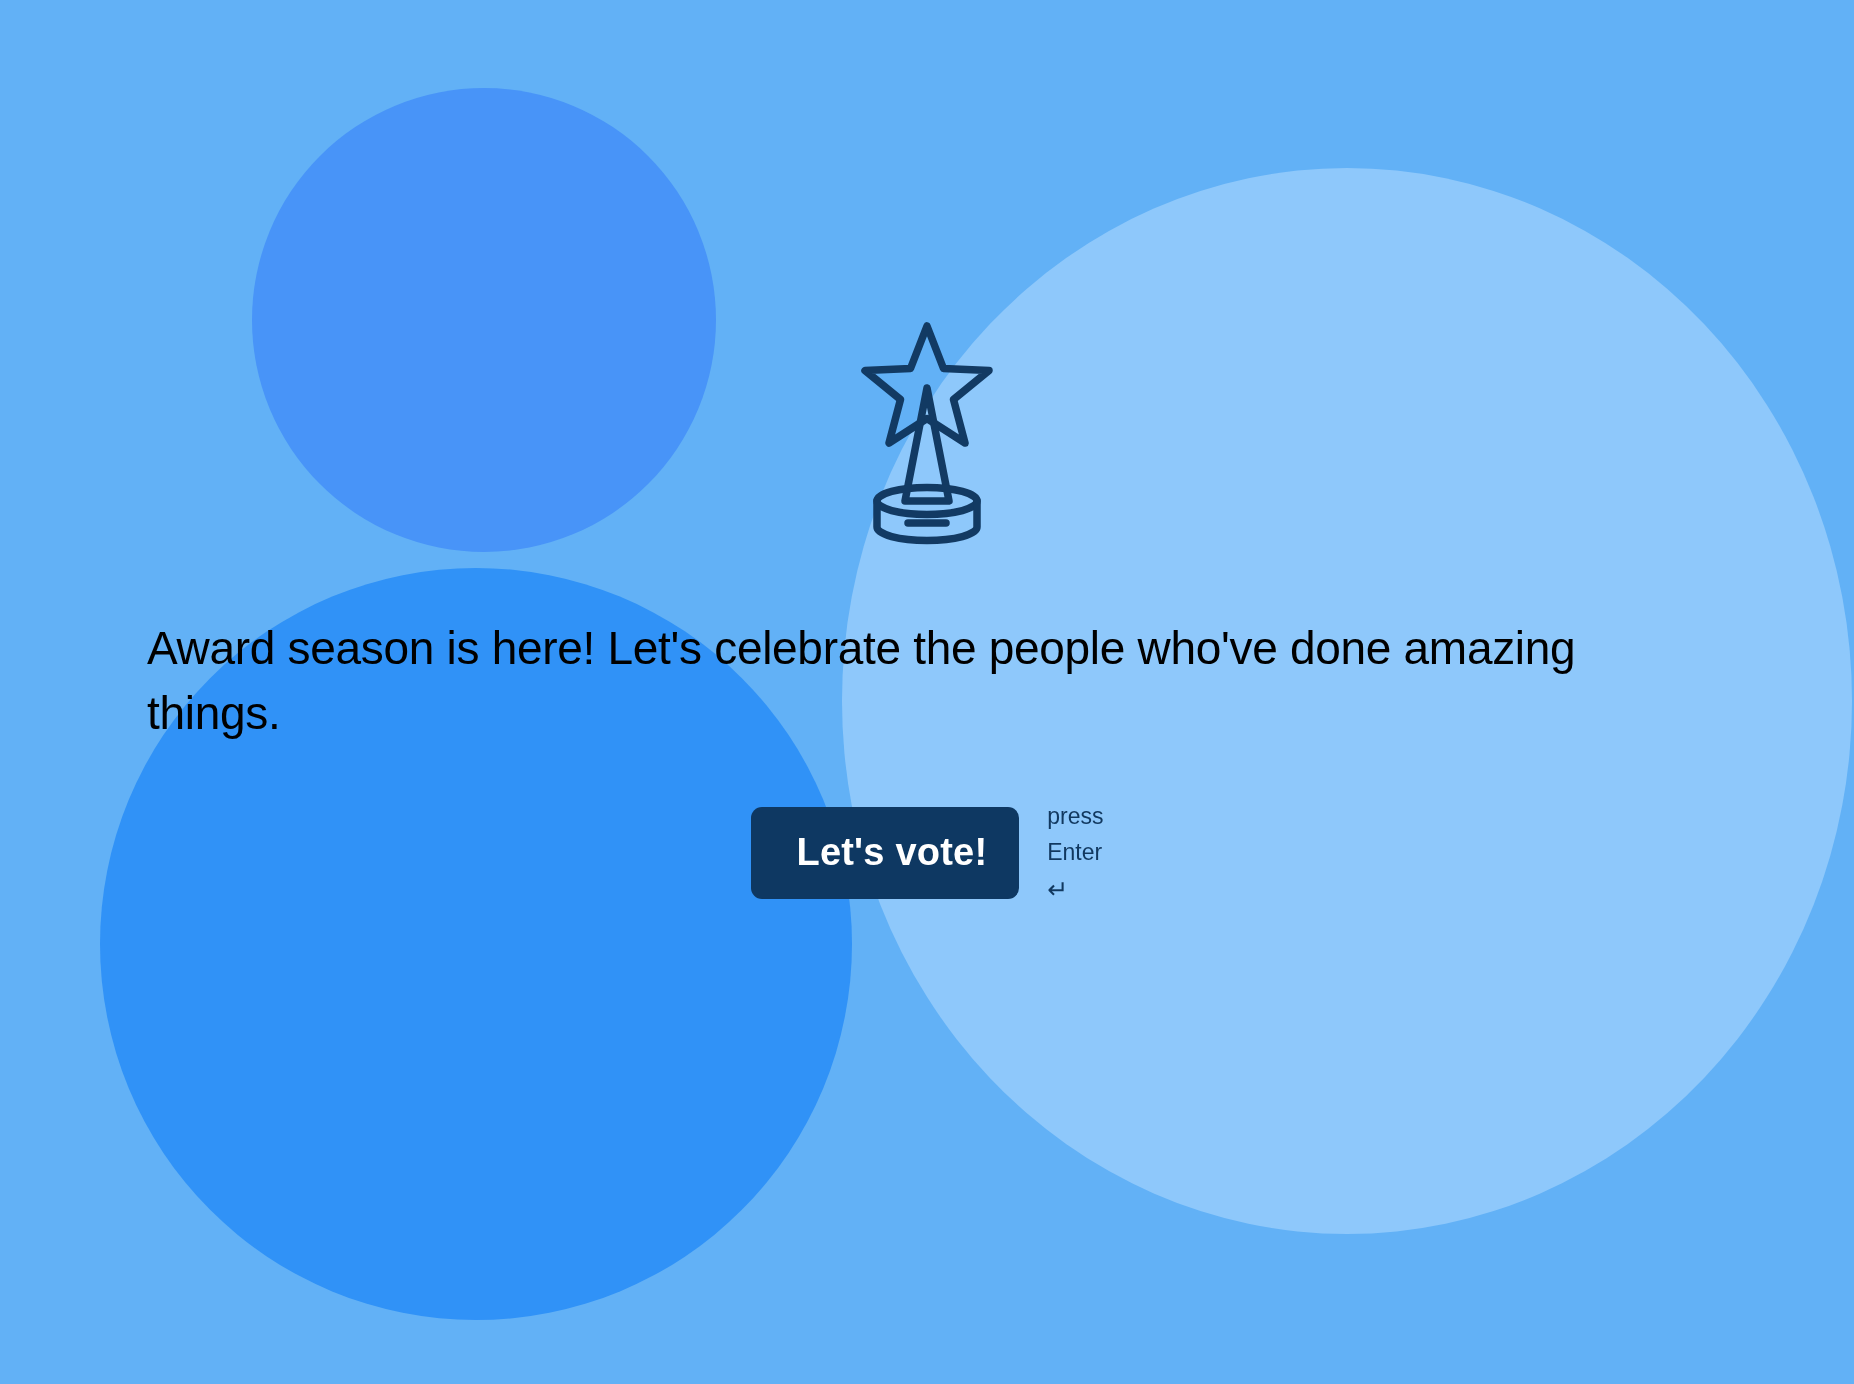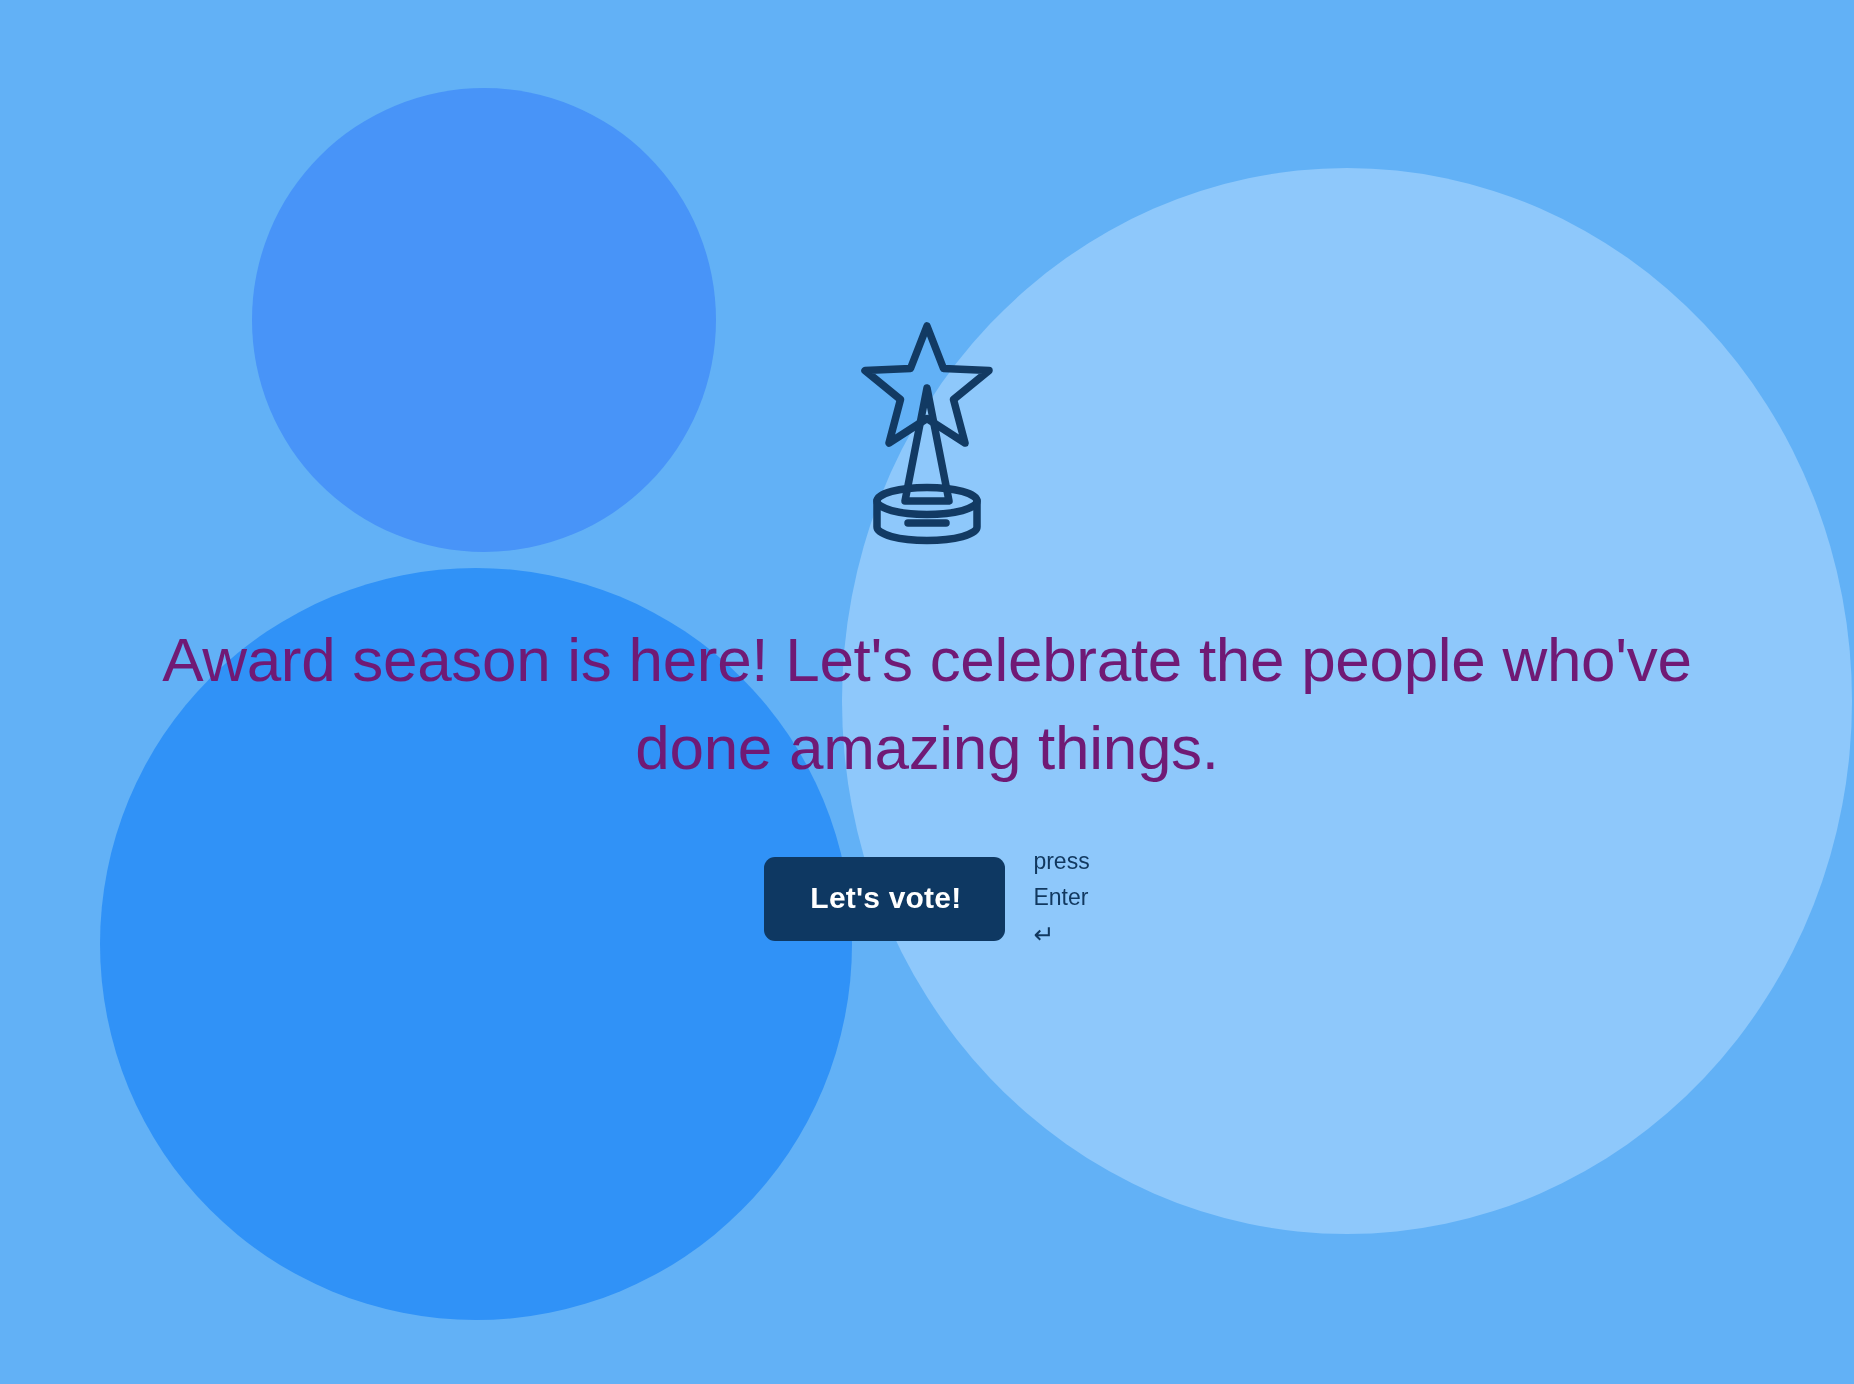--- a/index.html
+++ b/index.html
@@ -64,47 +64,46 @@
     margin-top: 318px;
     width: 132px;
     height: 232px;
     display: block;
   }
 
   .headline {
     margin: 0;
     margin-top: 66px;
     width: 1560px;
-    text-align: center;
-    color: #701a75;
-    font-size: 62px;
+    color: #000000;
+    font-size: 46px;
     line-height: 1.42;
     font-weight: 400;
     letter-spacing: -0.3px;
   }
 
   .action-row {
     margin-top: 56px;
     display: flex;
     align-items: center;
     justify-content: center;
     gap: 28px;
     width: 100%;
   }
 
   .vote-button {
     appearance: none;
     border: 0;
     background: #0e3862;
     color: #ffffff;
     font-family: "Liberation Sans", sans-serif;
-    font-size: 30px;
+    font-size: 38px;
     font-weight: bold;
     letter-spacing: 0.2px;
-    padding: 26px 44px 28px 46px;
+    padding: 26px 32px 28px 46px;
     border-radius: 11px;
     cursor: pointer;
     line-height: 1;
   }
 
   .enter-hint {
     color: #11385f;
     font-size: 23px;
     font-weight: 400;
     white-space: nowrap;

